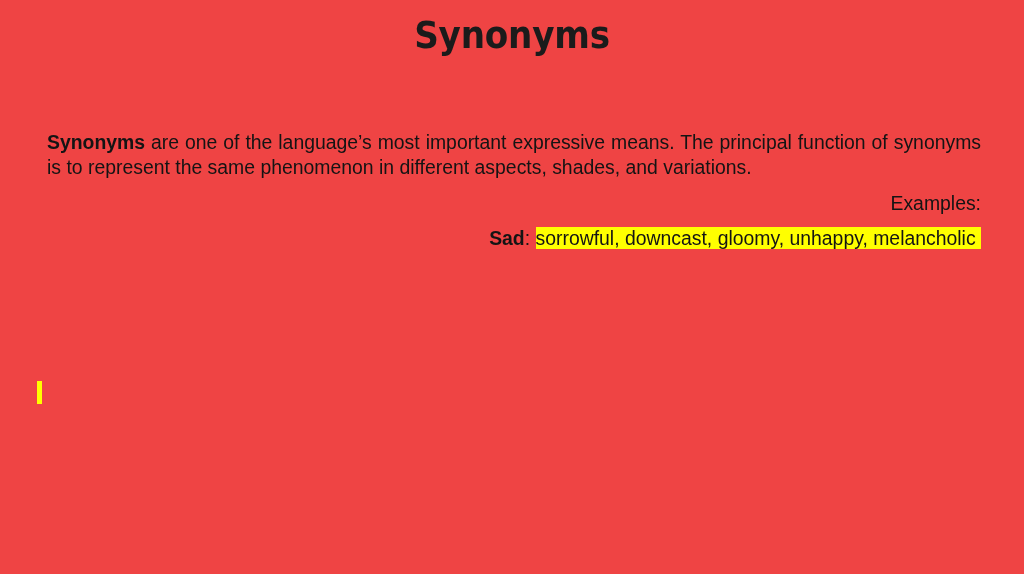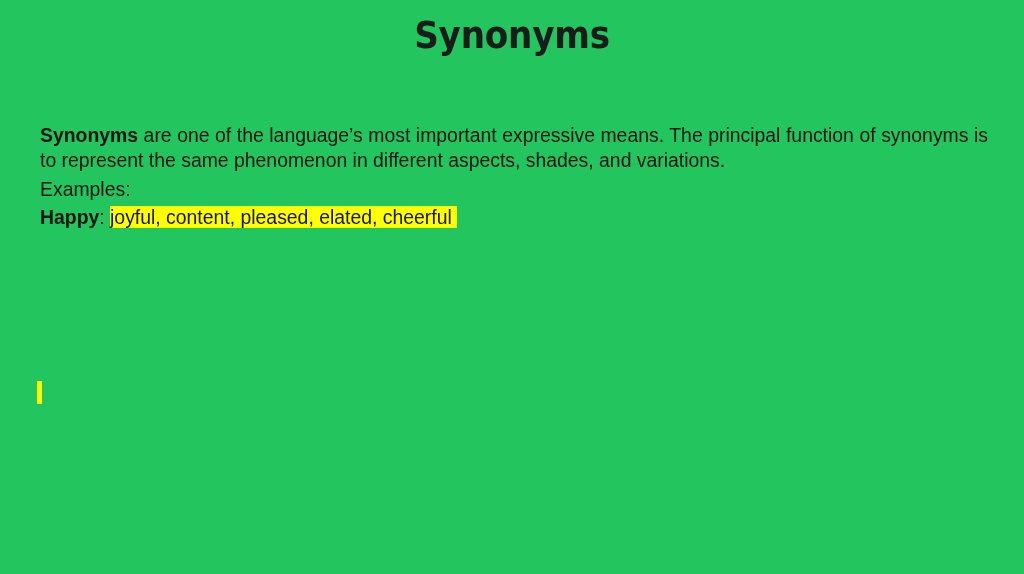--- a/index.html
+++ b/index.html
@@ -12,21 +12,21 @@
     height: 574px;
     position: relative;
     overflow: hidden;
     font-family: "Liberation Sans", sans-serif;
     -webkit-font-smoothing: antialiased;
   }
 
   .slide {
     position: absolute;
     inset: 0;
-    background: #22c55e;
+    background: #ef4444;
   }
 
   
   .slide-title {
     position: absolute;
     top: 12px;
     left: 0;
     width: 1024px;
     text-align: center;
     font-family: "DejaVu Sans Condensed", "Liberation Sans Narrow", "Liberation Sans", sans-serif;
@@ -46,32 +46,32 @@
     top: 120px;
     width: 954px;
     font-size: 19.4px;
     line-height: 25.4px;
     color: #141414;
     text-align: justify;
     text-justify: inter-word;
   }
 
   .body-block p {
-    margin: 3px;
+    margin: 10px;
     padding: 0;
   }
 
   
   .para {
     text-align: justify;
     text-align-last: left;
   }
 
   .plain-line {
-    text-align: left;
+    text-align: right;
   }
 
   b, .bold {
     font-weight: bold;
   }
 
   .hl {
     background-color: #ffff00;
     color: #141414;
     box-decoration-break: clone;
@@ -94,22 +94,22 @@
 <div class="slide">
 
   <div class="slide-title">Synonyms</div>
 
   <div class="body-block">
 
     <p class="para"><b>Synonyms</b><span> are one of the language’s most important expressive means. The principal function of synonyms is to represent the same phenomenon in different aspects, shades, and variations.</span></p>
 
     <p class="plain-line">Examples:</p>
 
-    <p class="plain-line"><b>Happy</b><span>:</span><span> </span><span class="hl">joyful, content, pleased, elated, cheerful</span><span class="hl">&nbsp;</span></p>
 
+    <p class="plain-line"><b>Sad</b><span>:</span><span> </span><span class="hl">sorrowful, downcast, gloomy, unhappy, melancholic</span><span class="hl">&nbsp;</span></p>
 
 
 
   </div>
 
   <div class="stray-highlight"></div>
 
 </div>
 
 </body></html>

